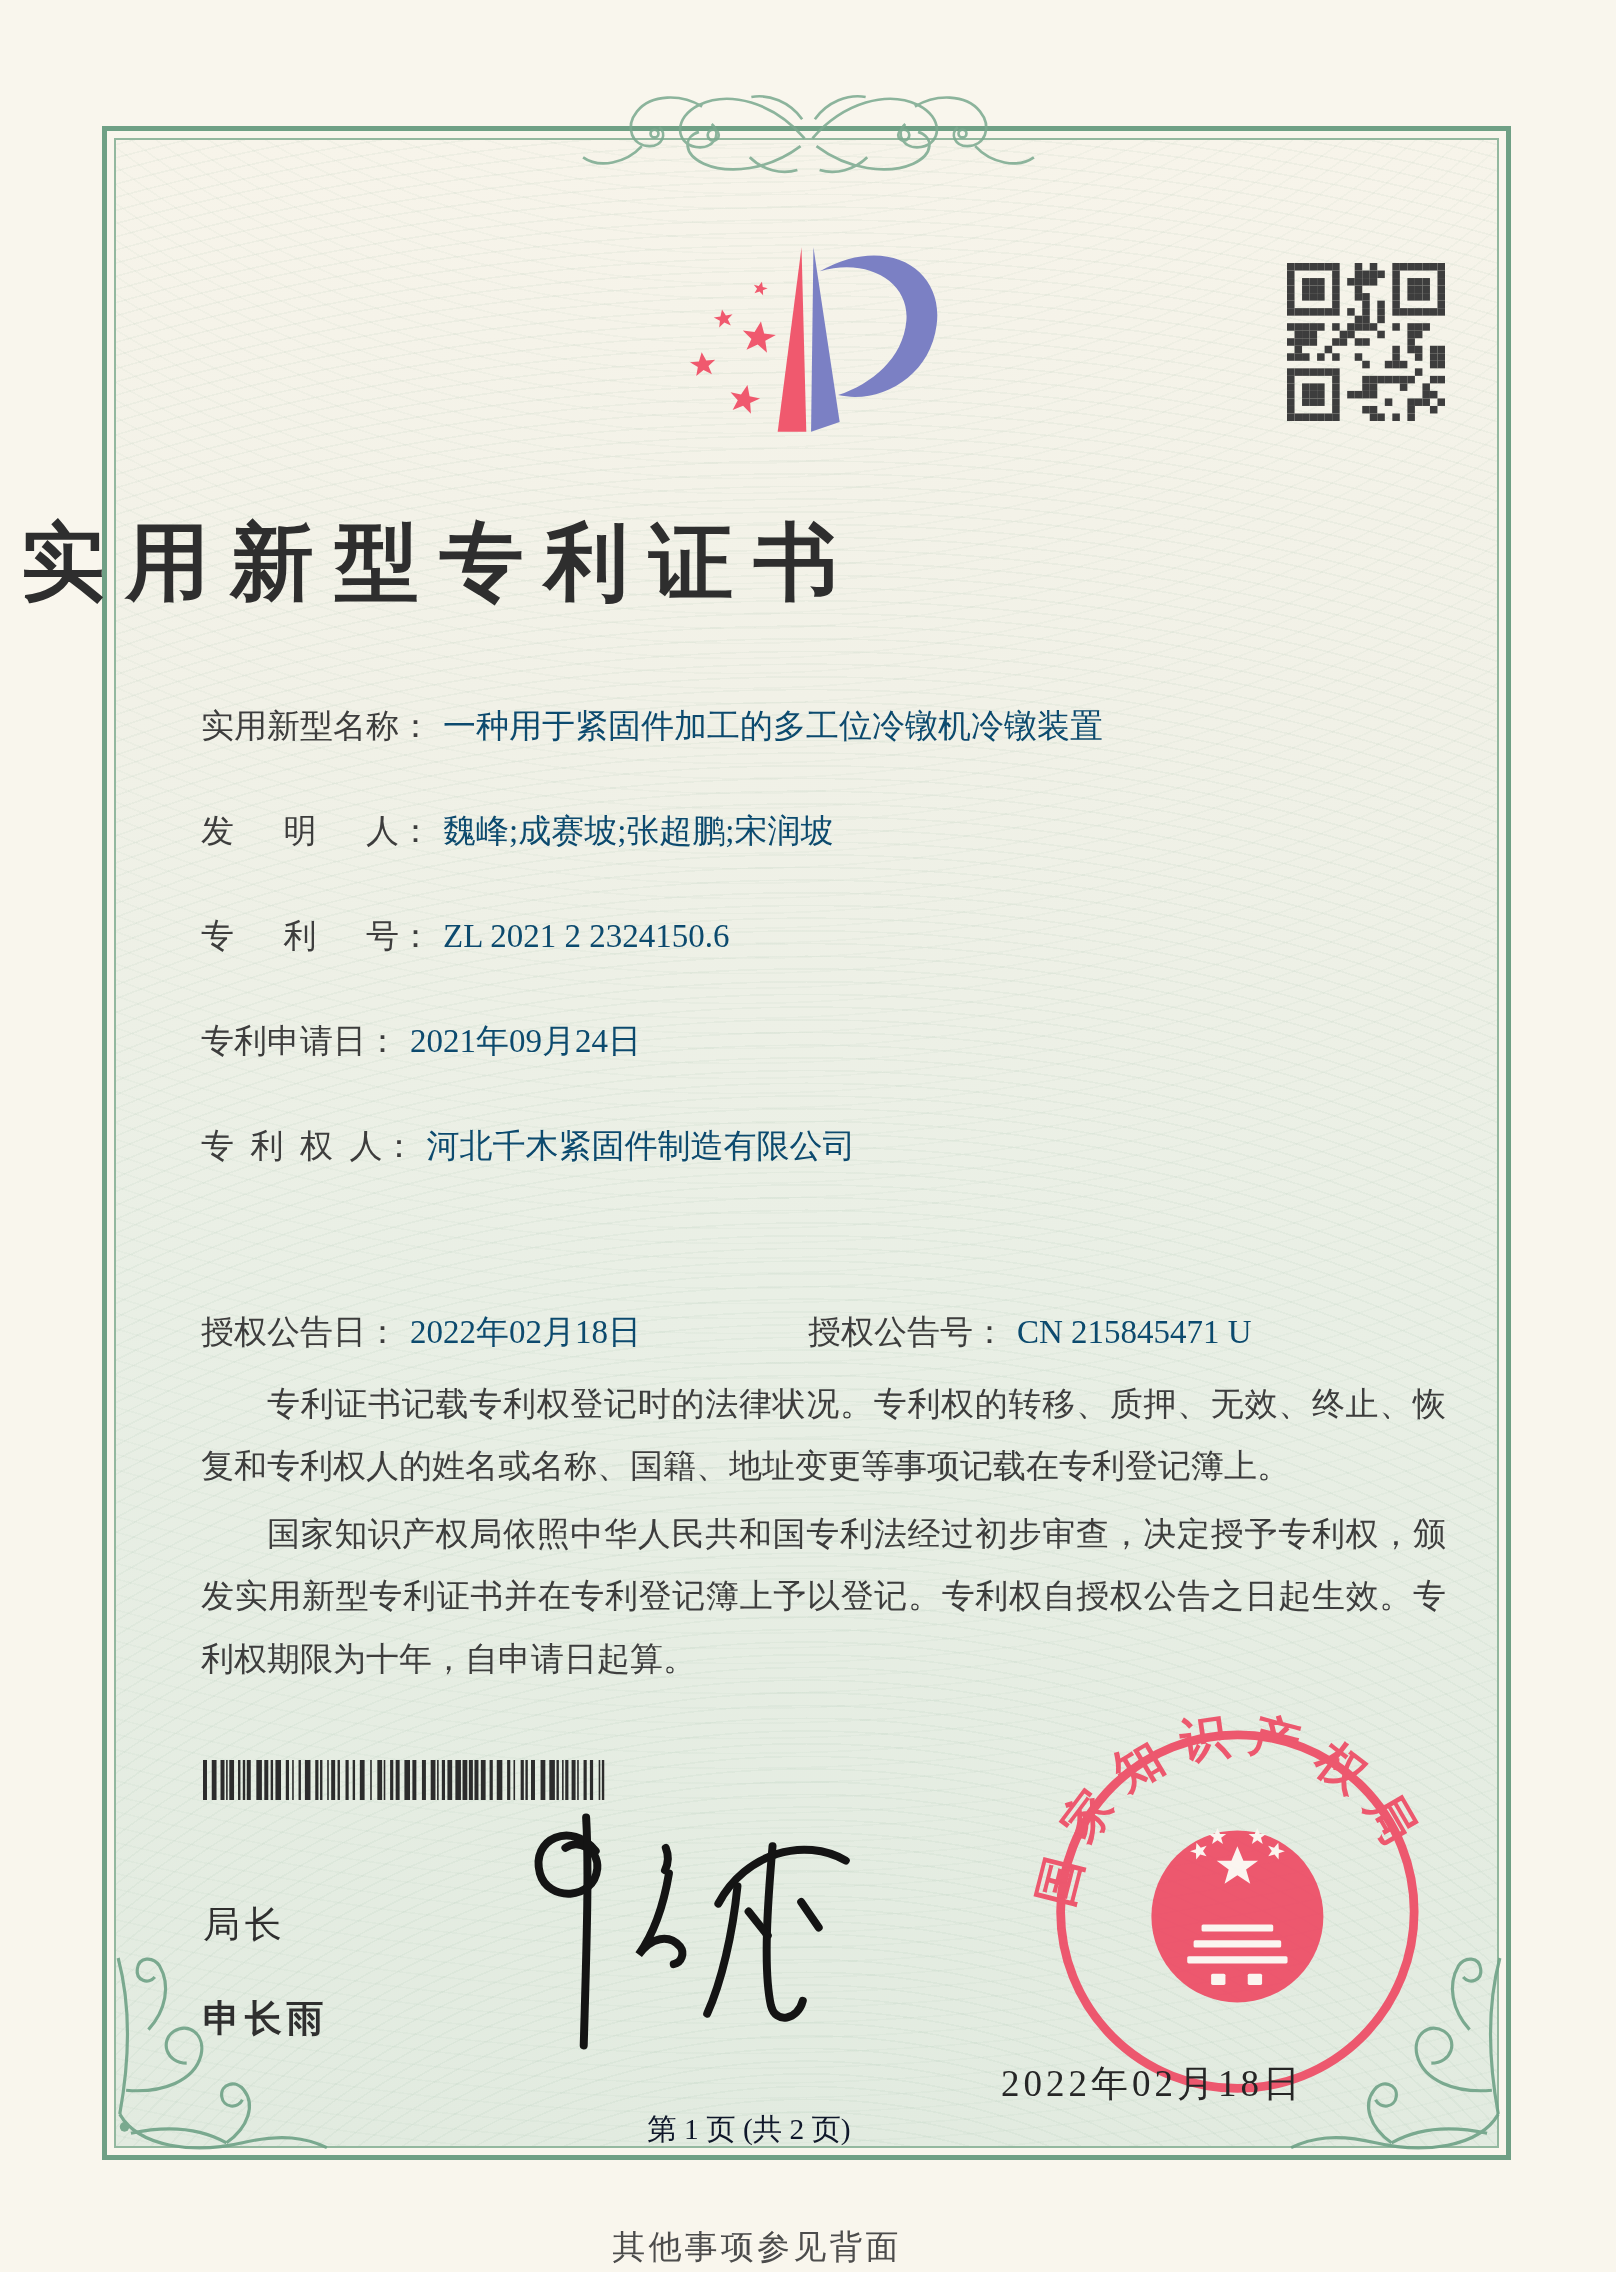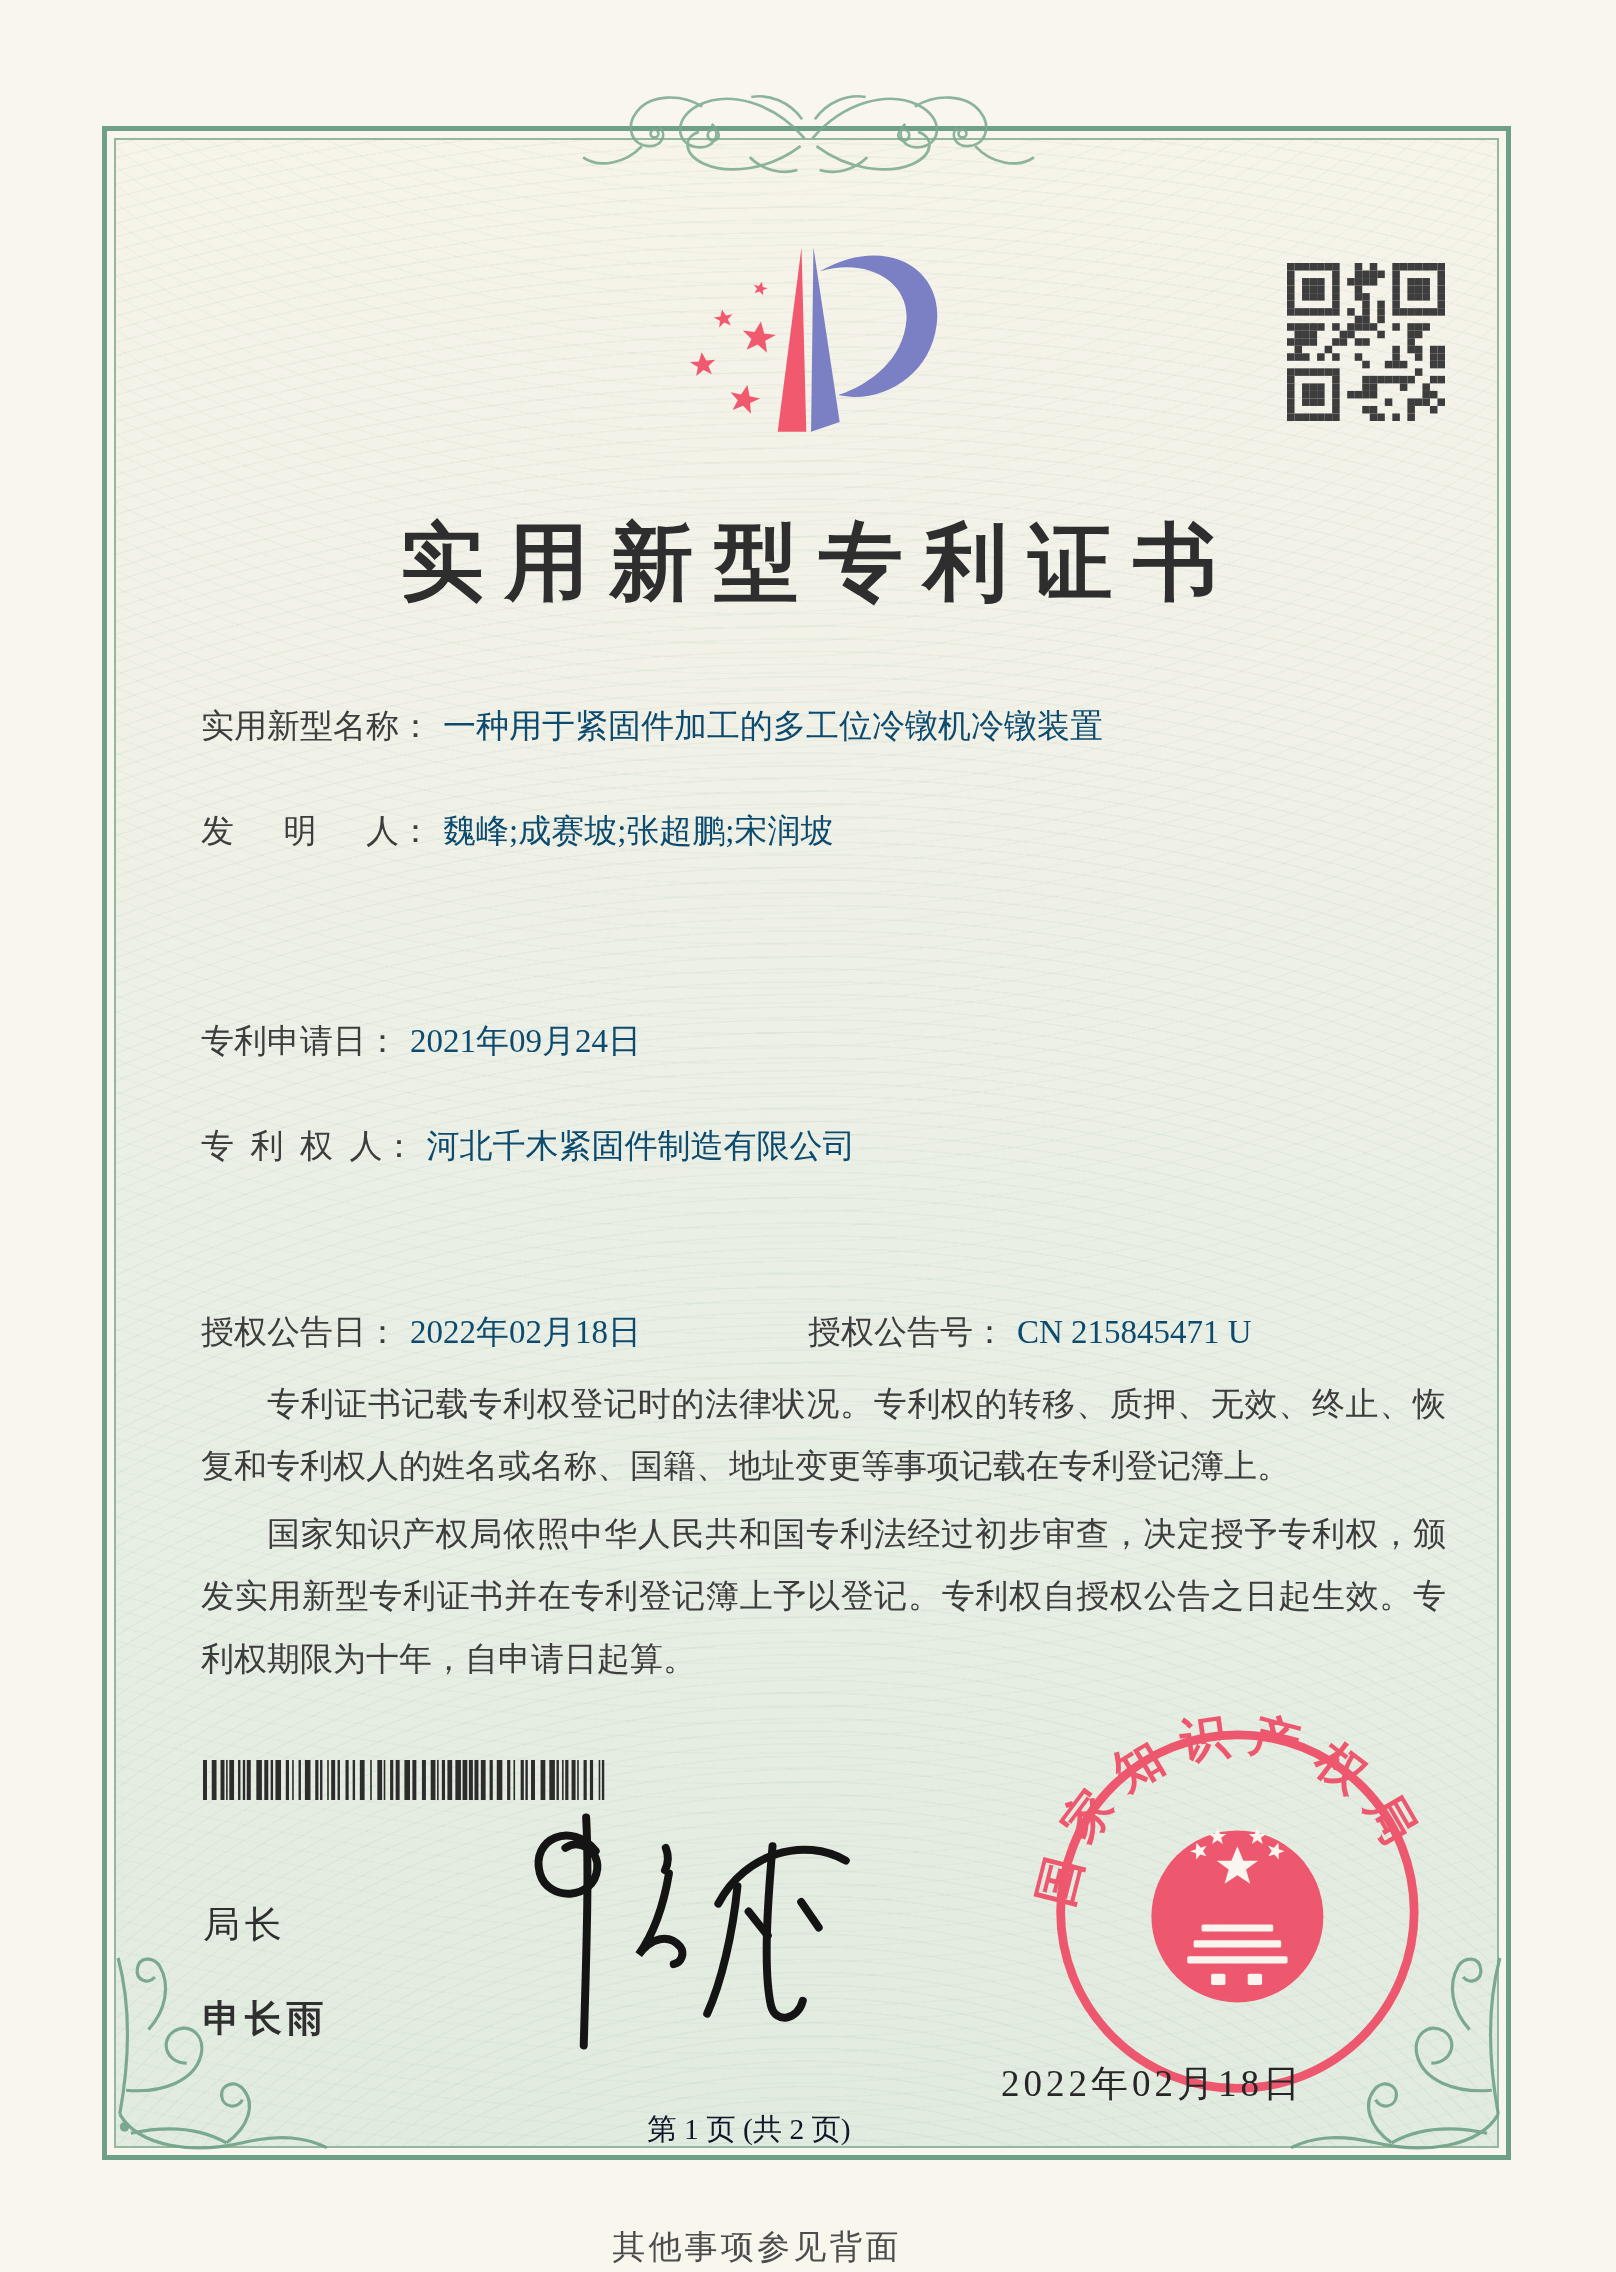--- a/index.html
+++ b/index.html
@@ -21,21 +21,21 @@
   .frame-inner::before{
     content:"";position:absolute;inset:0;
     background:
       repeating-radial-gradient(circle at 50% 130%, rgba(122,165,137,.07) 0 1.6px, rgba(0,0,0,0) 1.6px 12.7px),
       repeating-radial-gradient(circle at 45% -40%, rgba(122,165,137,.05) 0 1.6px, rgba(0,0,0,0) 1.6px 15px);
   }
   .cert-no{position:absolute;left:167px;top:263px;font-size:36px;letter-spacing:7.2px;color:#4a4a4a;}
   .logo-svg{position:absolute;left:676px;top:236px;width:286px;height:207px;}
   .qr-svg{position:absolute;left:1287px;top:263px;width:158px;height:158px;}
   .title{
-    position:absolute;left:0;right:0;top:506px;text-align:center;
+    position:absolute;left:0;right:0;top:506px;text-align:left;
     font-size:84px;font-weight:bold;letter-spacing:20.7px;color:#2e2e2e;text-indent:20.7px;
   }
   .row{position:absolute;left:201px;font-size:33px;white-space:nowrap;}
   .row .lbl{color:#3d3d3d;}
   .row .val{color:#0c4a6e;margin-left:11px;text-align:right;}
   .row-addr .val{
     display:inline-block;vertical-align:top;white-space:normal;width:939px;line-height:1.52;
   }
   .auth2{position:absolute;left:607px;top:0;}
   .paras{position:absolute;left:201px;top:1373px;width:1245px;font-size:33px;line-height:1.88;
@@ -335,20 +335,23 @@
     </svg>
 
   <div class="title">实用新型专利证书</div>
 
   <div class="row" style="top:704px">
     <span class="lbl">实用新型名称：</span><span class="val">一种用于紧固件加工的多工位冷镦机冷镦装置</span>
   </div>
   <div class="row" style="top:809px">
     <span class="lbl">发　 明　 人：</span><span class="val">魏峰;成赛坡;张超鹏;宋润坡</span>
   </div>
+  <div class="row" style="top:914px">
+    <span class="lbl">专　 利　 号：</span><span class="val">ZL 2021 2 2324150.6</span>
+  </div>
   <div class="row" style="top:1019px">
     <span class="lbl">专利申请日：</span><span class="val">2021年09月24日</span>
   </div>
   <div class="row" style="top:1124px">
     <span class="lbl">专 利 权 人：</span><span class="val">河北千木紧固件制造有限公司</span>
   </div>
   <div class="row" style="top:1310px">
     <span class="lbl">授权公告日：</span><span class="val">2022年02月18日</span>
     <span class="auth2">
       <span class="lbl">授权公告号：</span><span class="val">CN 215845471 U</span>

